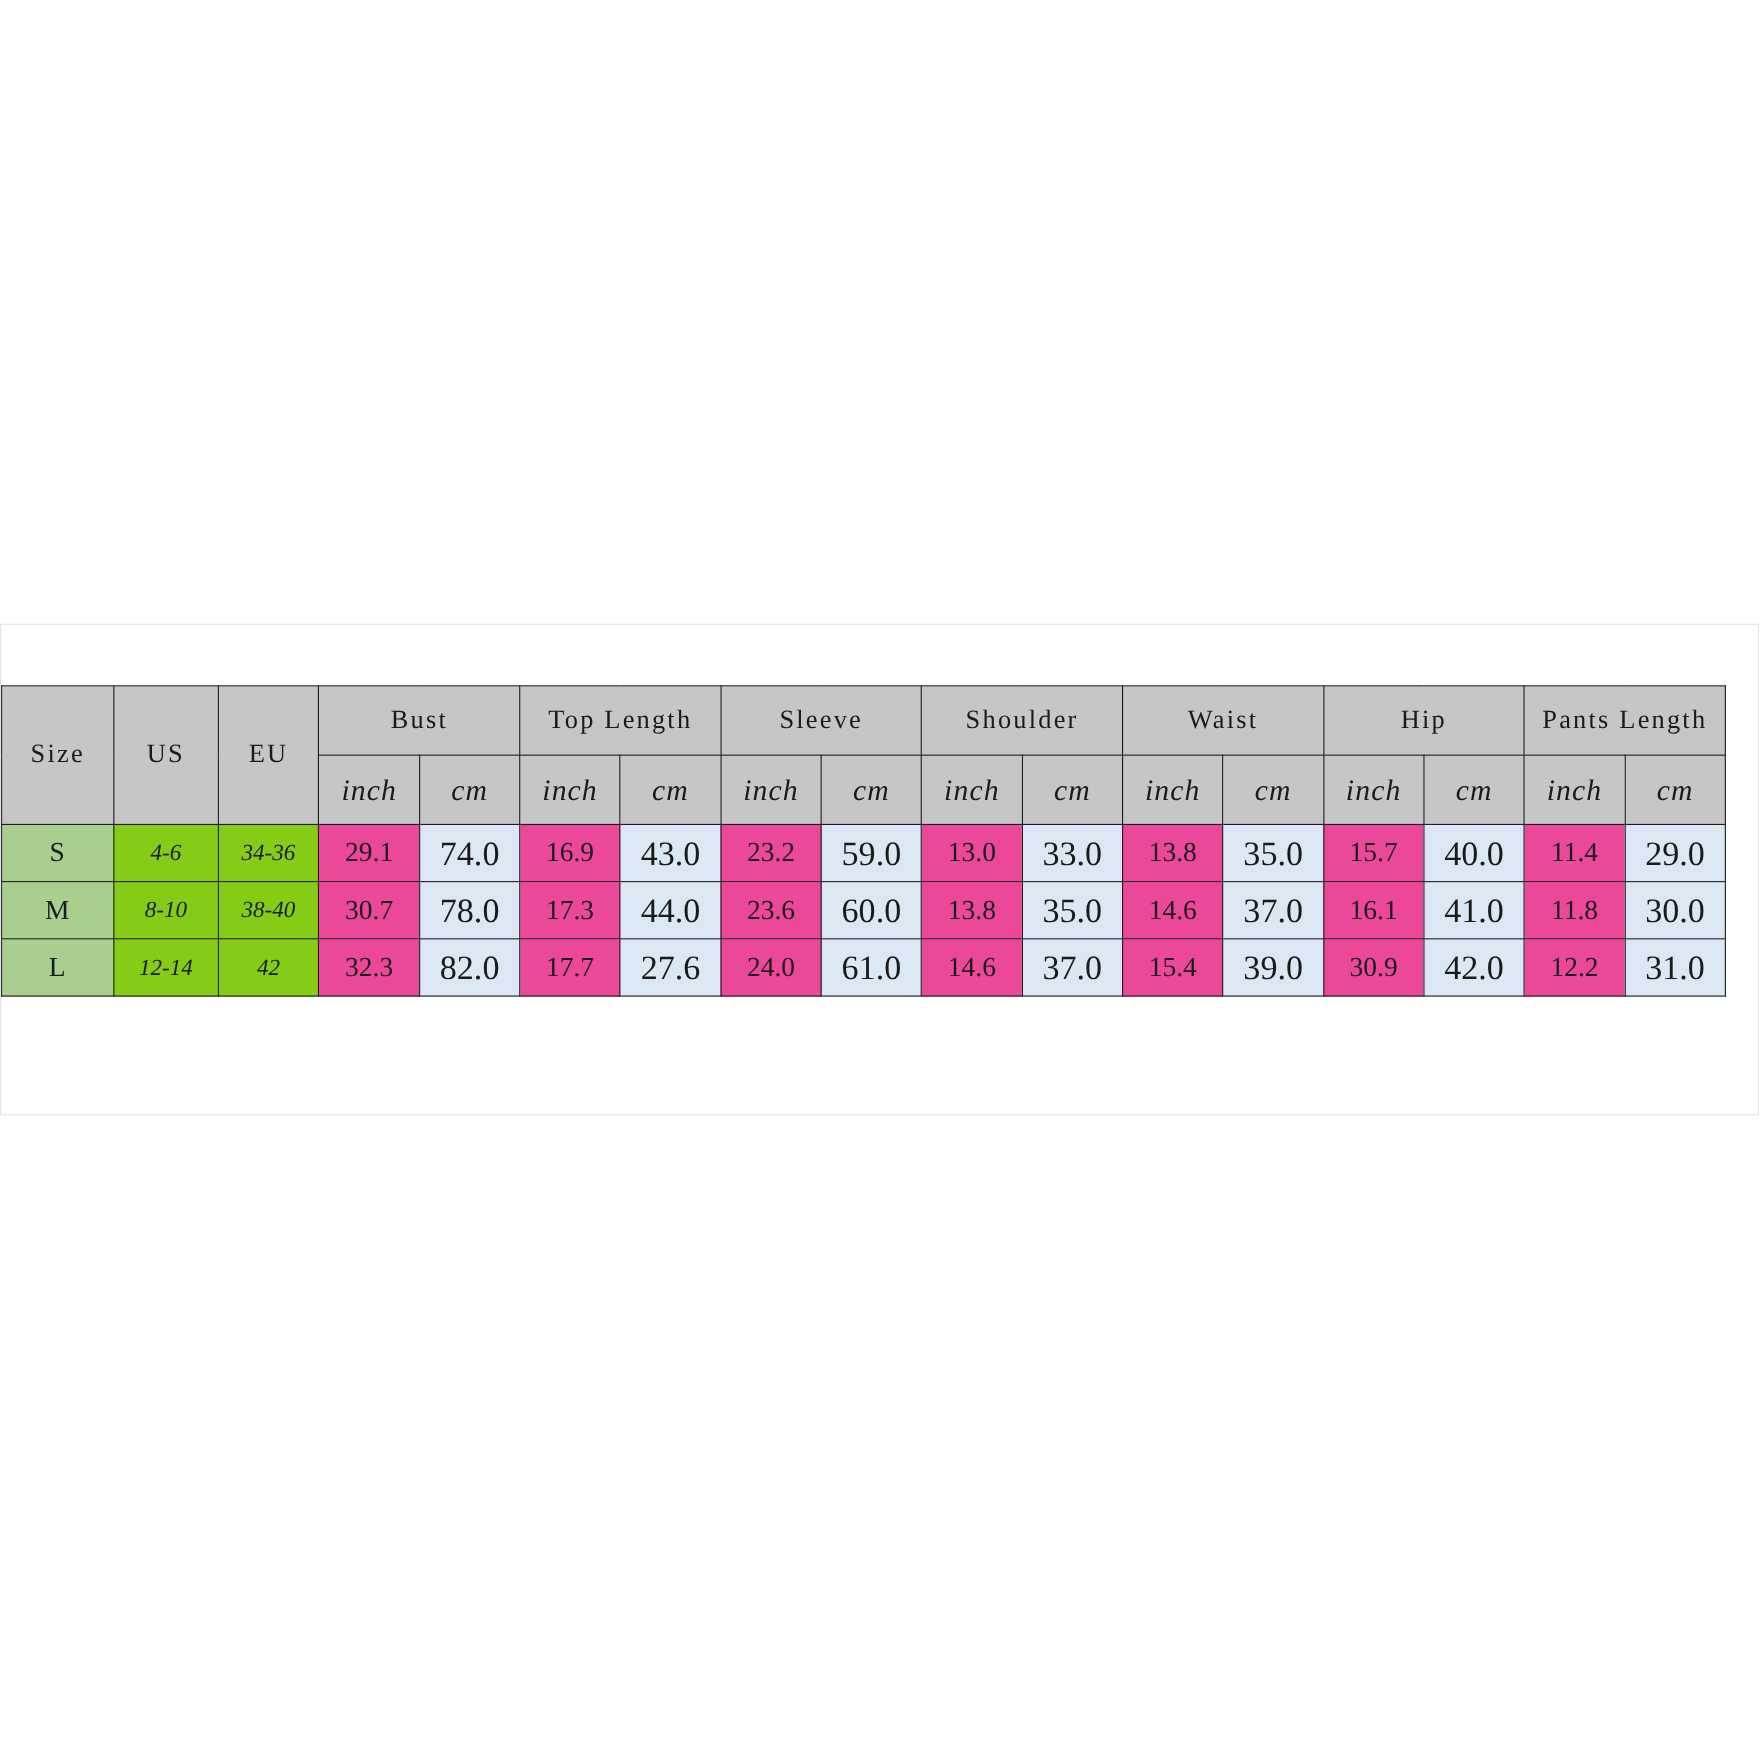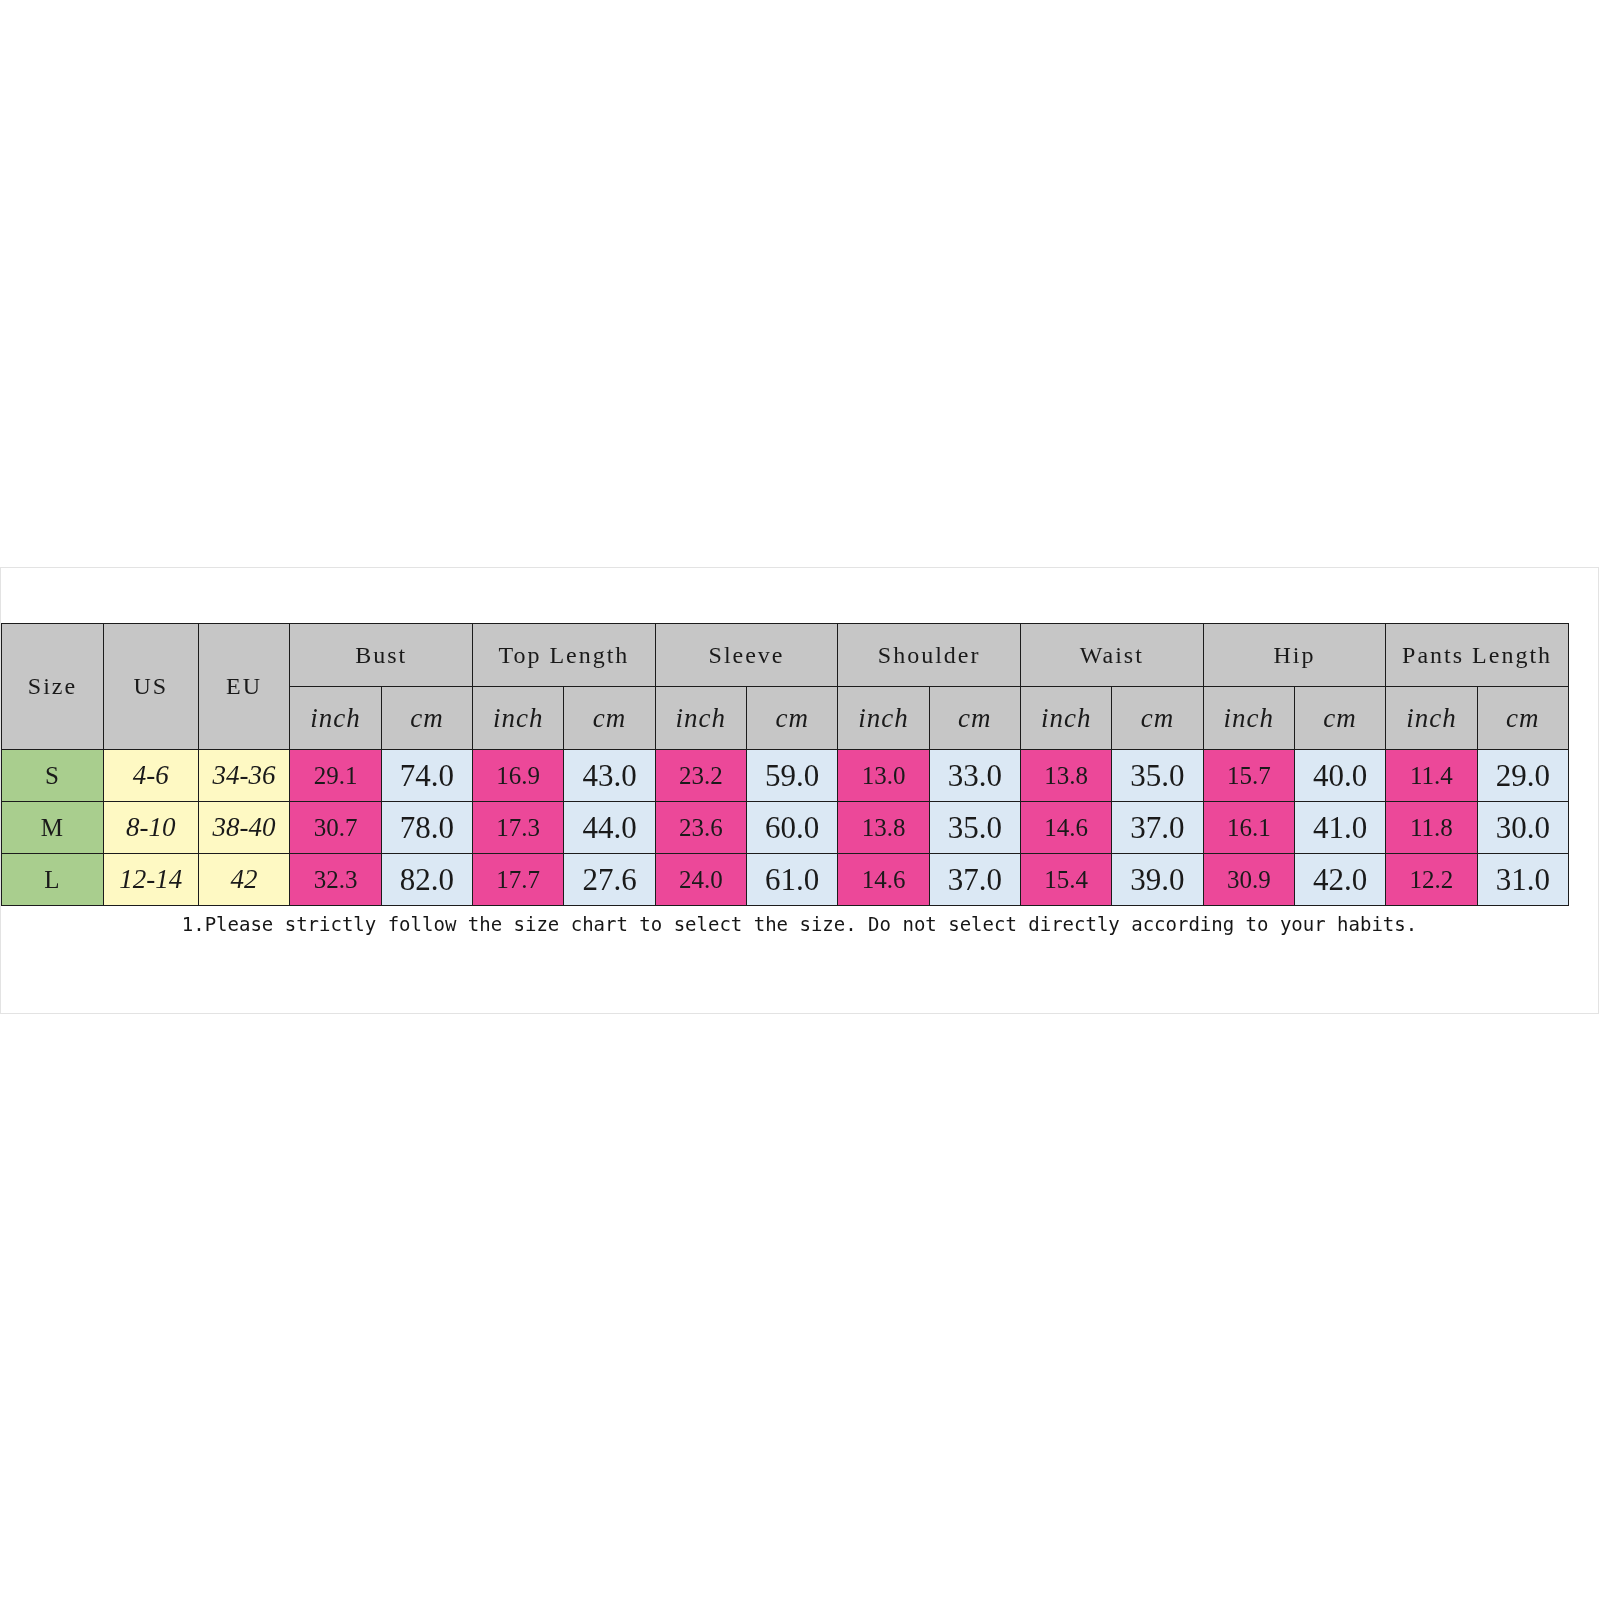--- a/index.html
+++ b/index.html
@@ -62,24 +62,24 @@
   }
 
   
   .row { height: 52px; }
   .c-size {
     background: #a9ce8e;
     font-size: 25px;
     letter-spacing: 1px;
   }
   .c-usa {
-    background: #fef9c3;
+    background: #84cc16;
     font-style: italic;
     font-weight: bold;
-    font-size: 27px;
+    font-size: 21px;
   }
   .c-inch {
     background: #ec4899;
     font-size: 25px;
   }
   .c-cm {
     background: #dbe8f4;
     font-size: 31px;
   }
 
@@ -214,15 +214,14 @@
         <td class="c-inch">15.4</td>
         <td class="c-cm">39.0</td>
         <td class="c-inch">30.9</td>
         <td class="c-cm">42.0</td>
         <td class="c-inch">12.2</td>
         <td class="c-cm">31.0</td>
       </tr>
     </tbody>
   </table>
 
-  <div class="note" id="note-1">1.Please strictly follow the size chart to select the size. Do not select directly according to your habits.</div>
 
 </div>
 
 </body></html>

